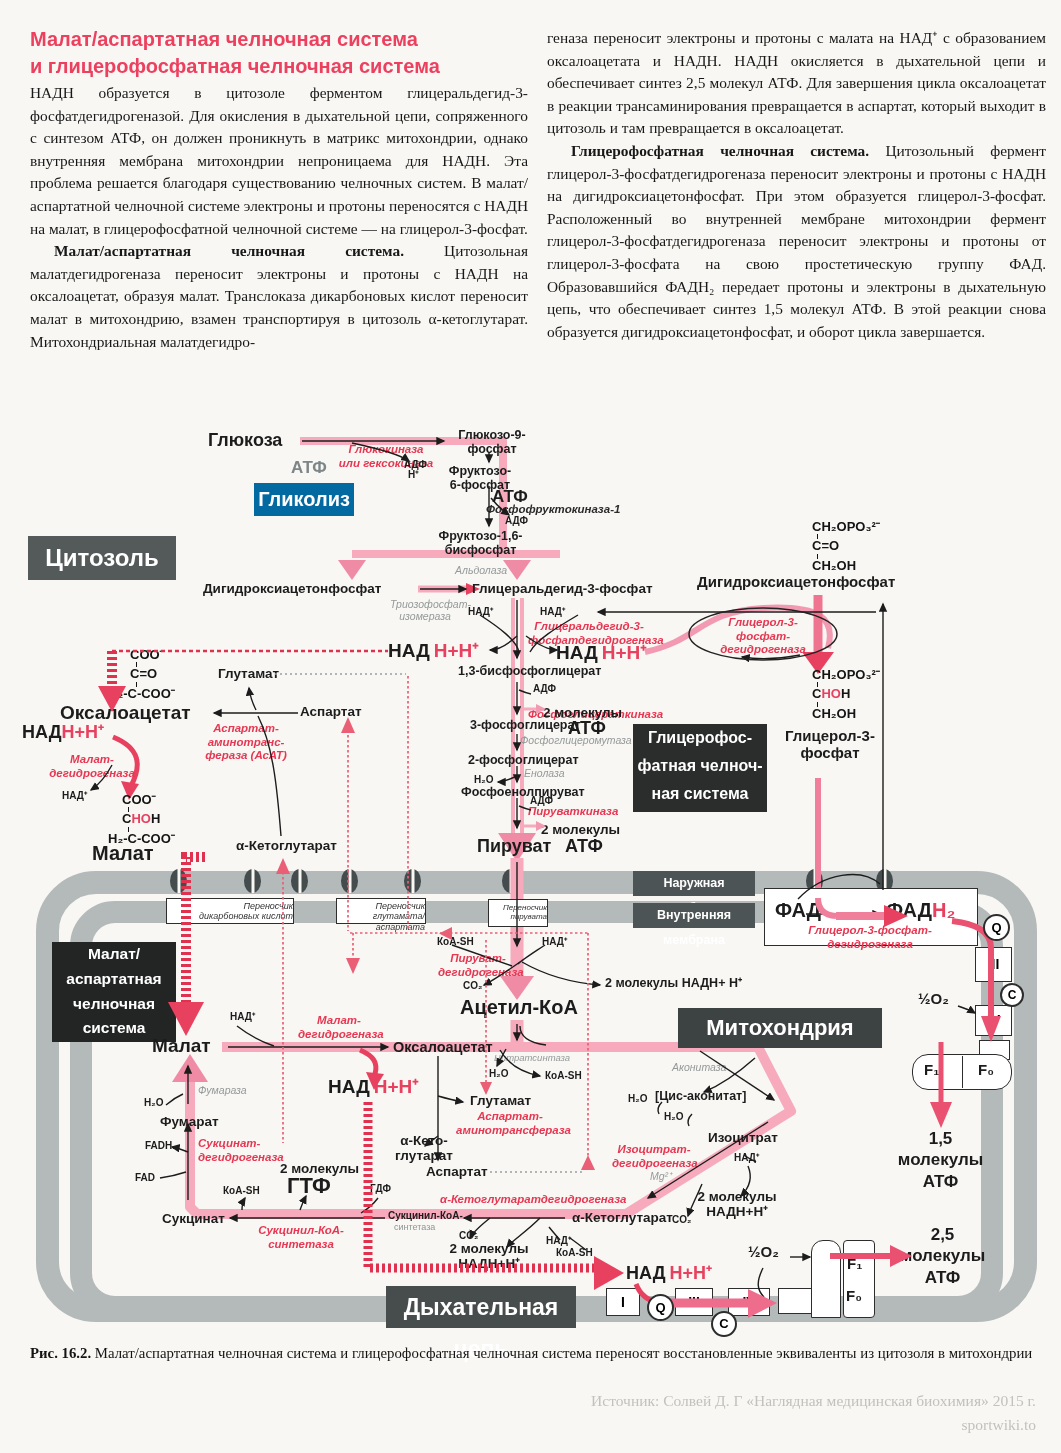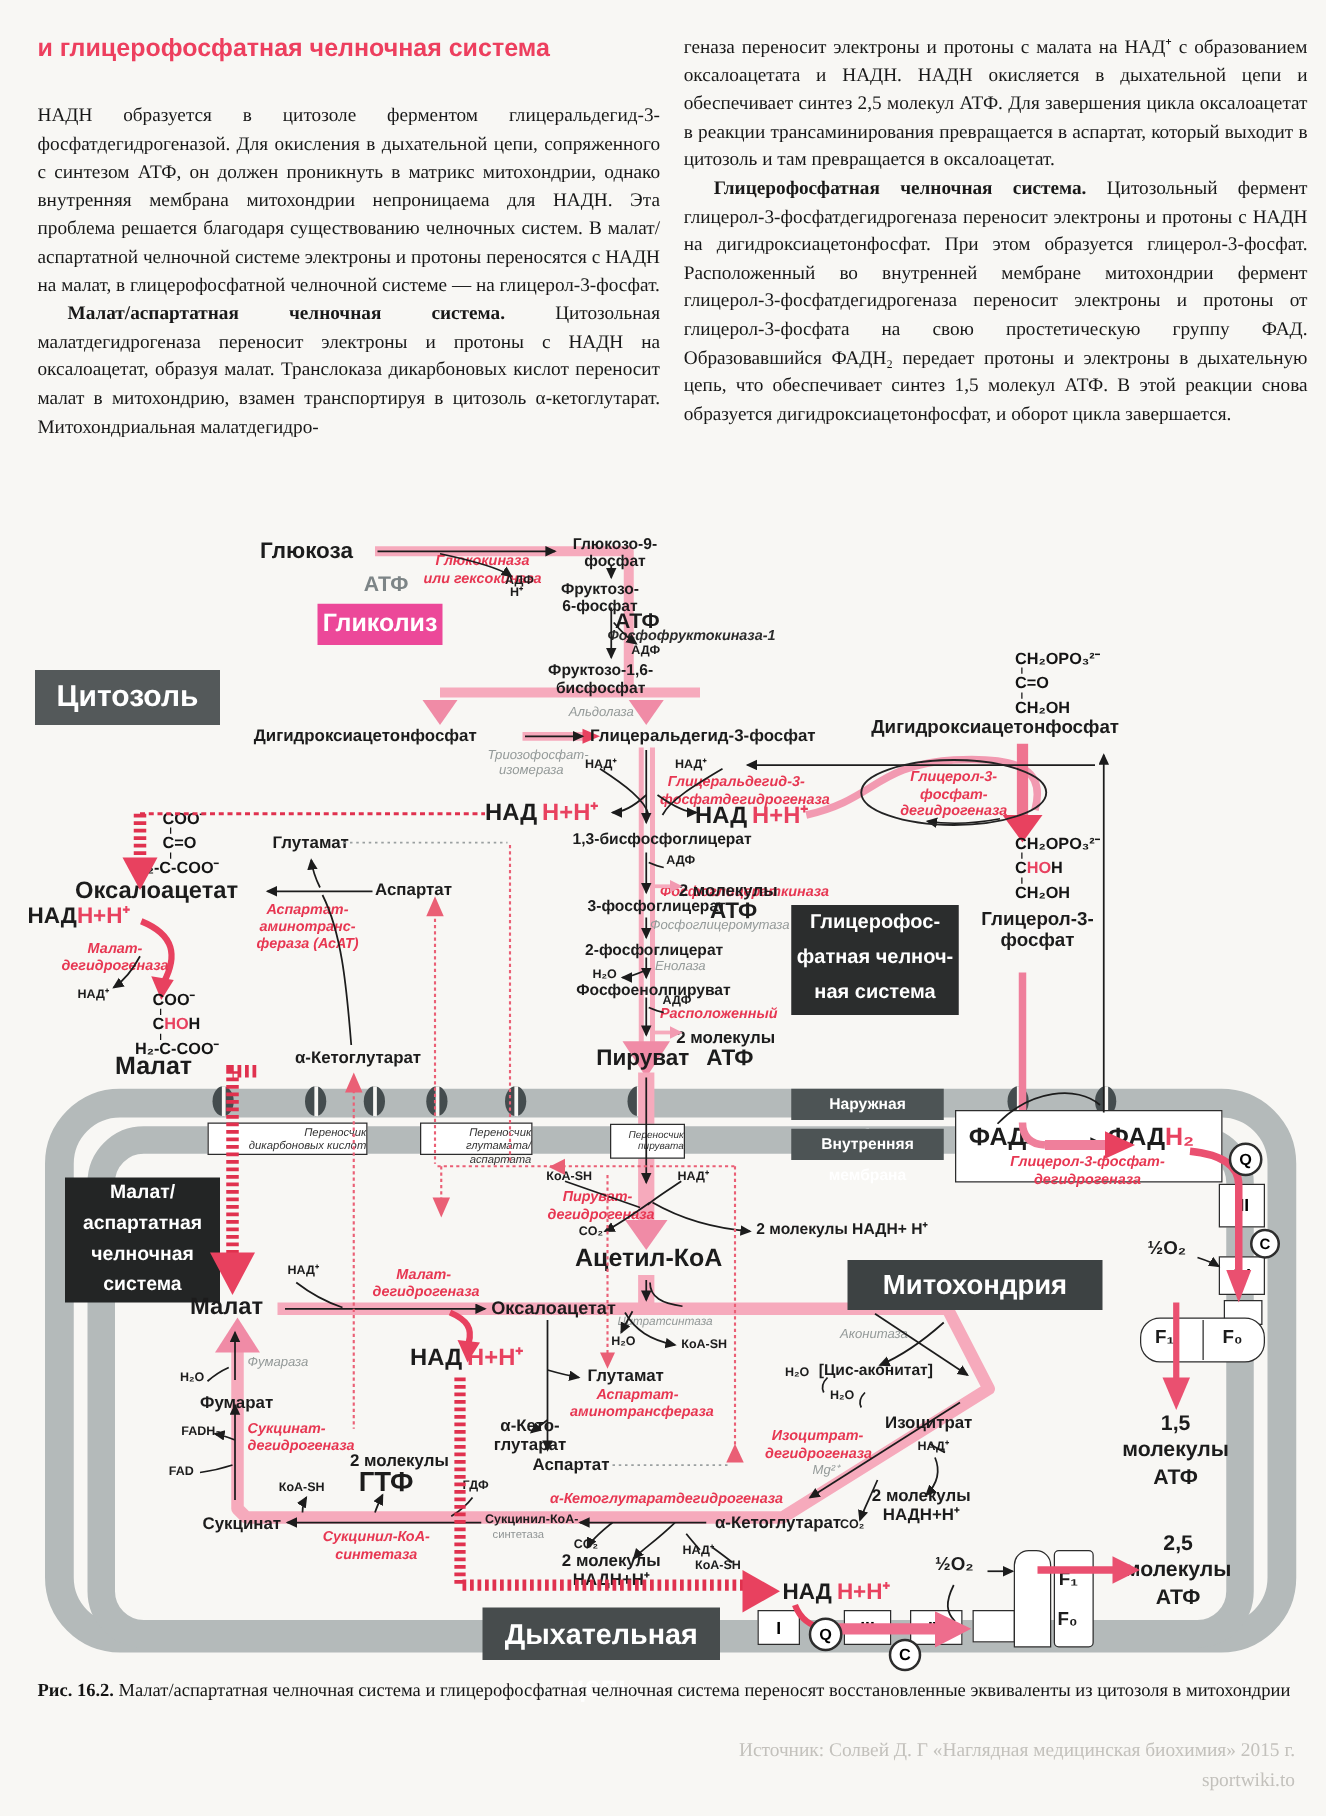--- a/index.html
+++ b/index.html
@@ -39,20 +39,21 @@
   svg.ov{position:absolute;left:0;top:0;pointer-events:none;}
   .cap{position:absolute;font-family:"Liberation Serif",serif;font-size:14.8px;line-height:1.5;color:#141414;text-align:justify;}
   .src{position:absolute;font-family:"Liberation Serif",serif;font-size:15.5px;color:#c3c1bc;text-align:right;}
 </style>
 </head>
 <body>
 
 <div id="page">
 
   <div class="hdr title" style="left:30px;top:26px;width:520px;">
+    <span style="display:block">Малат/аспартатная челночная система</span>
     <span style="display:block">и глицерофосфатная челночная система</span>
   </div>
   <div class="hdr bodytxt" style="left:30px;top:82px;width:498px;">
     <p>НАДН образуется в цитозоле ферментом глицеральдегид-3-фосфатдегидрогеназой. Для окисления в дыхательной цепи, сопряженного с синтезом АТФ, он должен проникнуть в матрикс митохондрии, однако внутренняя мембрана митохондрии непроницаема для НАДН. Эта проблема решается благодаря существованию челночных систем. В малат/аспартатной челночной системе электроны и протоны переносятся с НАДН на малат, в глицерофосфатной челночной системе — на глицерол-3-фосфат.</p>
     <p class="ind"><b>Малат/аспартатная челночная система.</b><span> Цитозольная малатдегидрогеназа переносит электроны и протоны с НАДН на оксалоацетат, образуя малат. Транслоказа дикарбоновых кислот переносит малат в митохондрию, взамен транспортируя в цитозоль α-кетоглутарат. Митохондриальная малатдегидро-</span></p>
   </div>
   <div class="hdr bodytxt" style="left:547px;top:27px;width:499px;">
     <p>геназа переносит электроны и протоны с малата на НАД⁺ с образованием оксалоацетата и НАДН. НАДН окисляется в дыхательной цепи и обеспечивает синтез 2,5 молекул АТФ. Для завершения цикла оксалоацетат в реакции трансаминирования превращается в аспартат, который выходит в цитозоль и там превращается в оксалоацетат.</p>
     <p class="ind"><b>Глицерофосфатная челночная система.</b><span> Цитозольный фермент глицерол-3-фосфатдегидрогеназа переносит электроны и протоны с НАДН на дигидроксиацетонфосфат. При этом образуется глицерол-3-фосфат. Расположенный во внутренней мембране митохондрии фермент глицерол-3-фосфатдегидрогеназа переносит электроны и протоны от глицерол-3-фосфата на свою простетическую группу ФАД. Образовавшийся ФАДН₂ передает протоны и электроны в дыхательную цепь, что обеспечивает синтез 1,5 молекул АТФ. В этой реакции снова образуется дигидроксиацетонфосфат, и оборот цикла завершается.</span></p>
   </div>
@@ -98,21 +99,21 @@
       <path d="M818,778 L818,898" stroke="#ef7f9b" stroke-width="6"></path>
 
       <path d="M113,737 C140,748 142,765 131,786" stroke="#e8415f" stroke-width="5"></path>
       <polygon points="121,781 139,784 129,800" fill="#e8415f"></polygon>
 
       <path d="M360,1050 C374,1056 378,1063 375,1074" stroke="#e8415f" stroke-width="5"></path>
       <polygon points="366,1072 384,1074 374,1090" fill="#e8415f"></polygon>
     </g>
   </svg>
 
-  <div class="dkbox" style="left:254px;top:483px;width:100px;height:33px;line-height:33px;font-size:20px;background:#ec4899;">Гликолиз</div>
+  <div class="dkbox" style="left:254px;top:483px;width:100px;height:33px;line-height:33px;font-size:20px;background:#0369a1;">Гликолиз</div>
   <div class="dkbox" style="left:28px;top:536px;width:148px;height:44px;line-height:44px;font-size:24px;background:#54595a;">Цитозоль</div>
   <div class="dkbox ml" style="left:633px;top:724px;width:134px;height:88px;font-size:16px;line-height:1.75;background:#2b2d2d;">Глицерофос-
 фатная челноч-
 ная система</div>
   <div class="dkbox ml" style="left:52px;top:942px;width:124px;height:100px;font-size:15.5px;line-height:1.6;background:#232525;">Малат/
 аспартатная
 челночная
 система</div>
   <div class="dkbox" style="left:678px;top:1008px;width:204px;height:40px;line-height:40px;font-size:22px;background:#3d4243;">Митохондрия</div>
   <div class="dkbox" style="left:386px;top:1286px;width:190px;height:42px;line-height:42px;font-size:23px;background:#474c4d;">Дыхательная цепь</div>
@@ -163,21 +164,21 @@
   <div class="L enz" style="left:528px;top:708px;">Фосфоглицераткиназа</div>
   <div class="L b f13" style="left:543px;top:705px;">2 молекулы</div>
   <div class="L b f18" style="left:568px;top:718px;">АТФ</div>
   <div class="L b f12" style="left:470px;top:718px;">3-фосфоглицерат</div>
   <div class="L gz" style="left:520px;top:735px;">Фосфоглицеромутаза</div>
   <div class="L b f12" style="left:468px;top:753px;">2-фосфоглицерат</div>
   <div class="L gz" style="left:524px;top:768px;">Енолаза</div>
   <div class="L b f10" style="left:474px;top:774px;">H₂O</div>
   <div class="L b f12" style="left:461px;top:785px;">Фосфоенолпируват</div>
   <div class="L b f10" style="left:530px;top:795px;">АДФ</div>
-  <div class="L enz" style="left:528px;top:805px;">Расположенный</div>
+  <div class="L enz" style="left:528px;top:805px;">Пируваткиназа</div>
   <div class="L b f13" style="left:541px;top:822px;">2 молекулы</div>
   <div class="L b f18" style="left:565px;top:836px;">АТФ</div>
   <div class="L b f18" style="left:477px;top:836px;">Пируват</div>
 
   <div class="chem" style="left:108px;top:648px;">
     <span class="cl" style="padding-left:22px">COO⁻</span>
     <span class="bond" style="margin-left:28px"></span>
     <span class="cl" style="padding-left:22px">C=O</span>
     <span class="bond" style="margin-left:28px"></span>
     <span class="cl">H₂-C-COO⁻</span>

